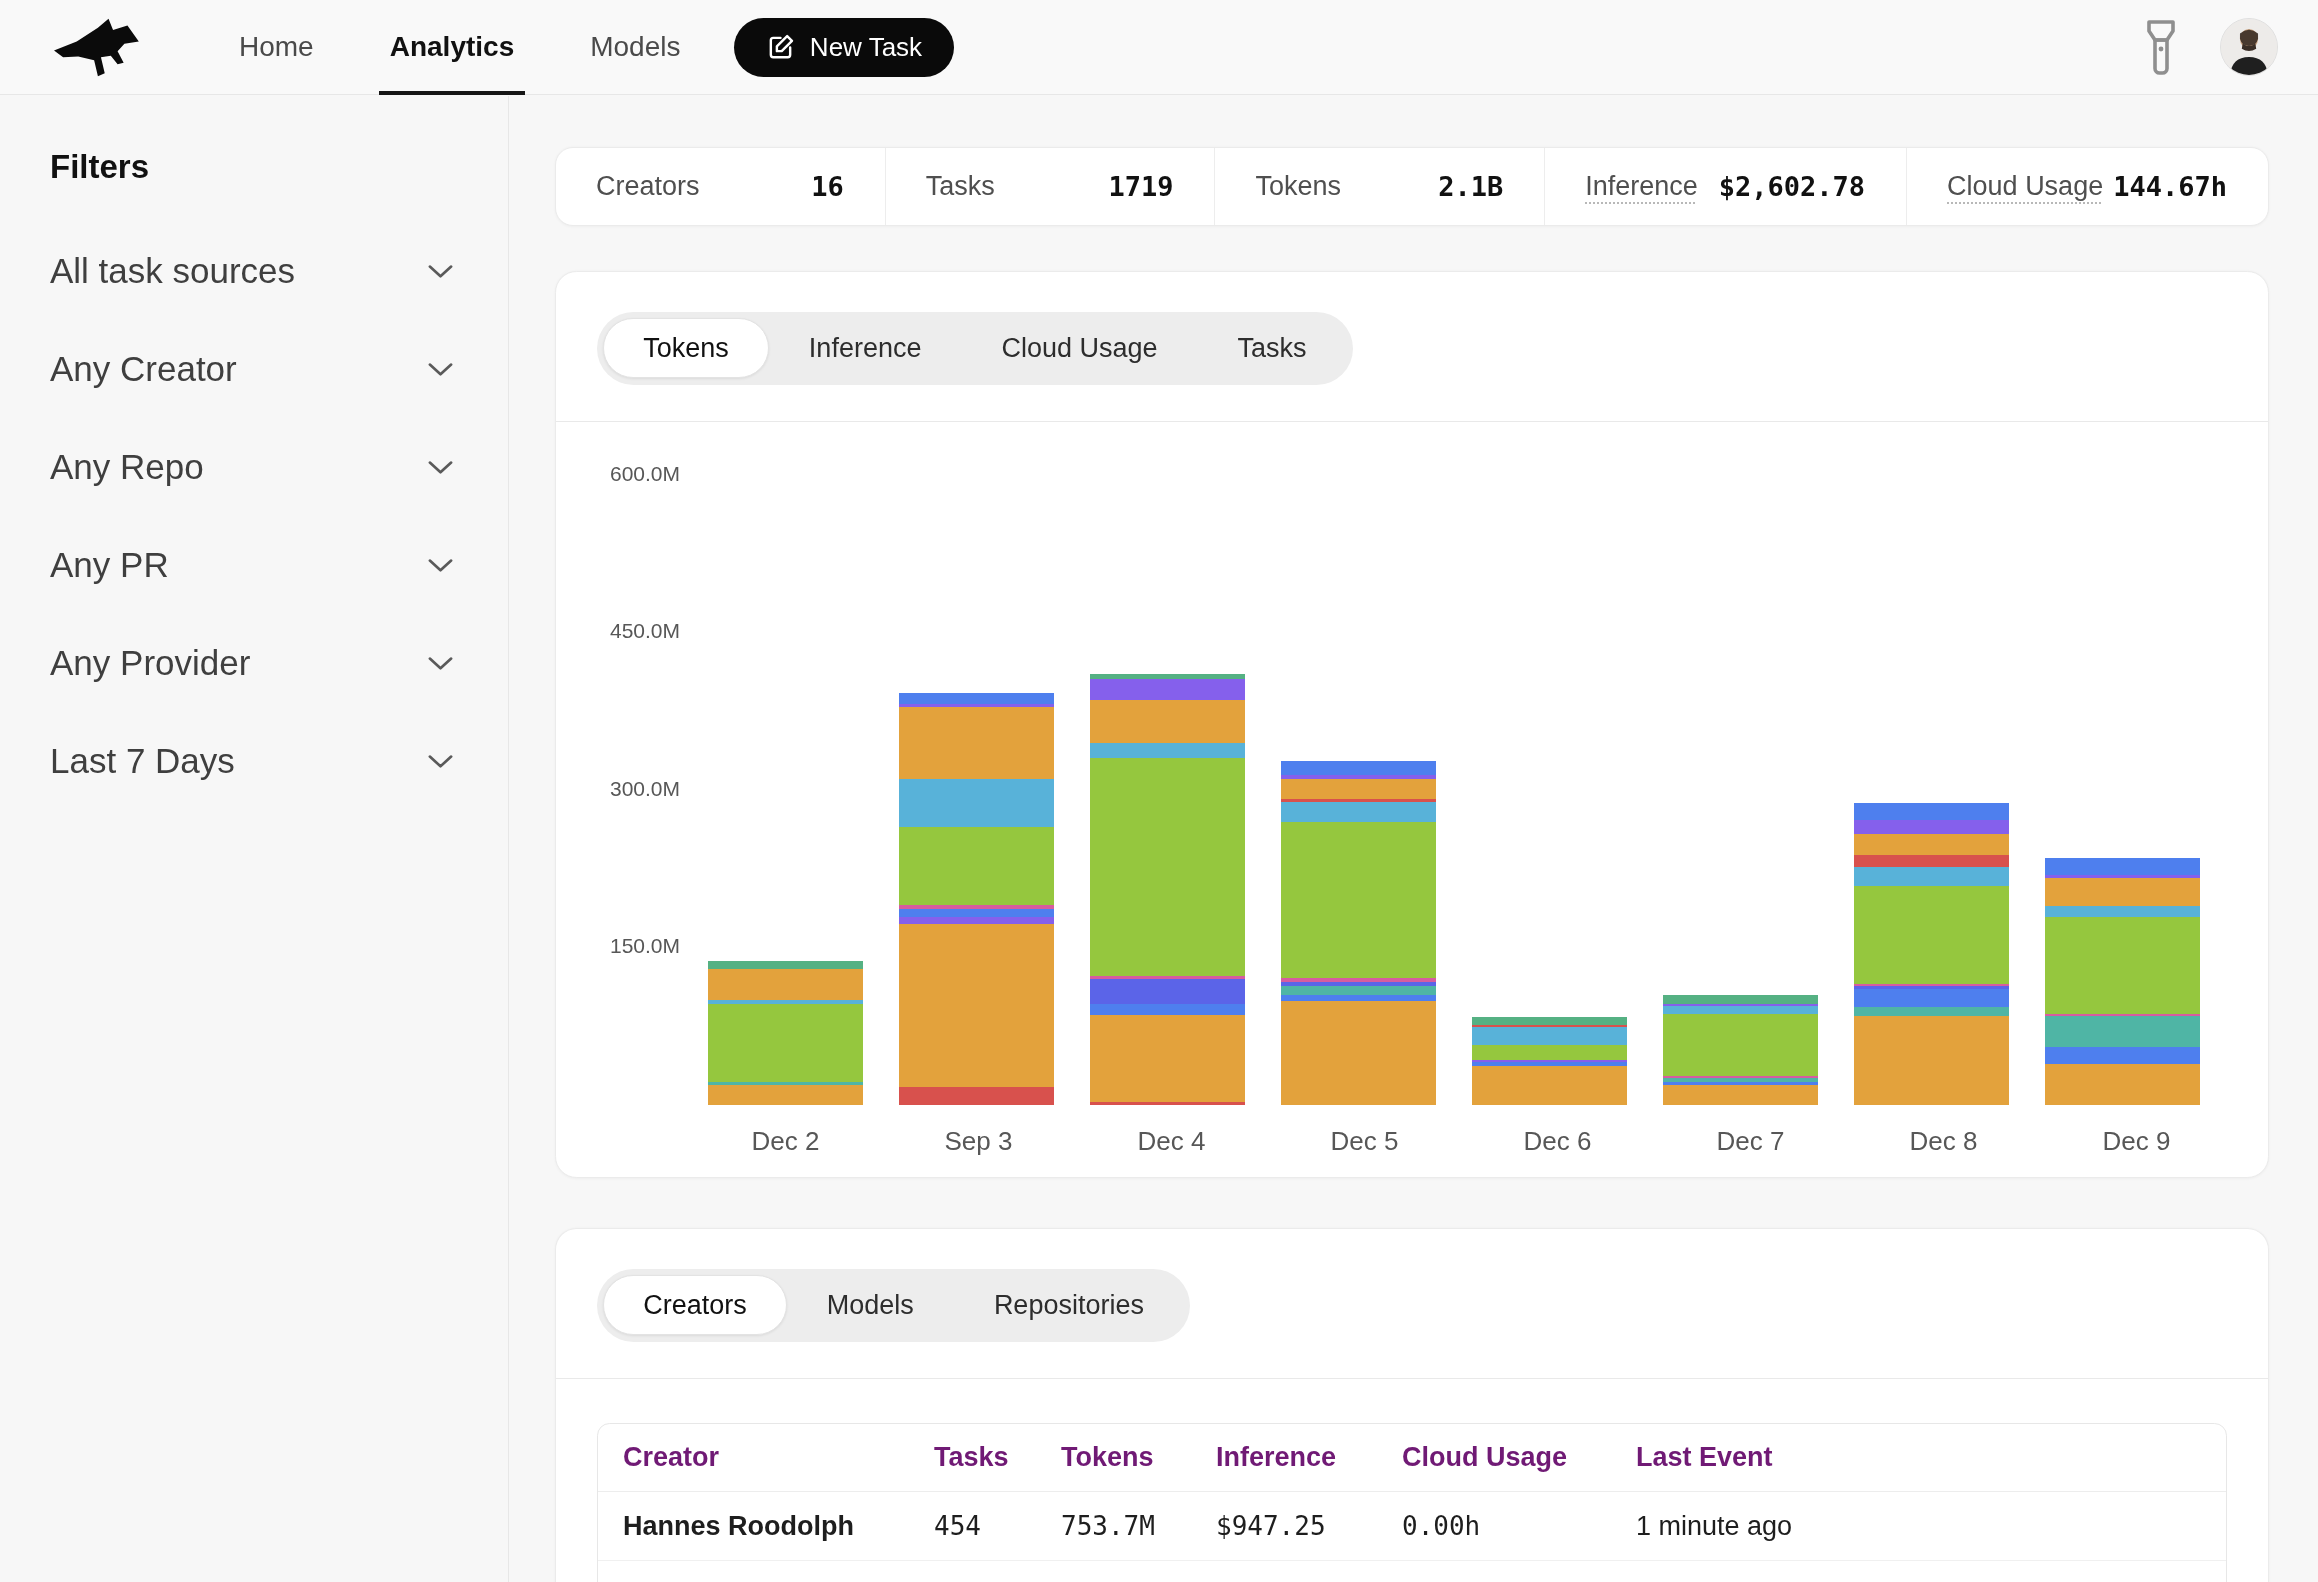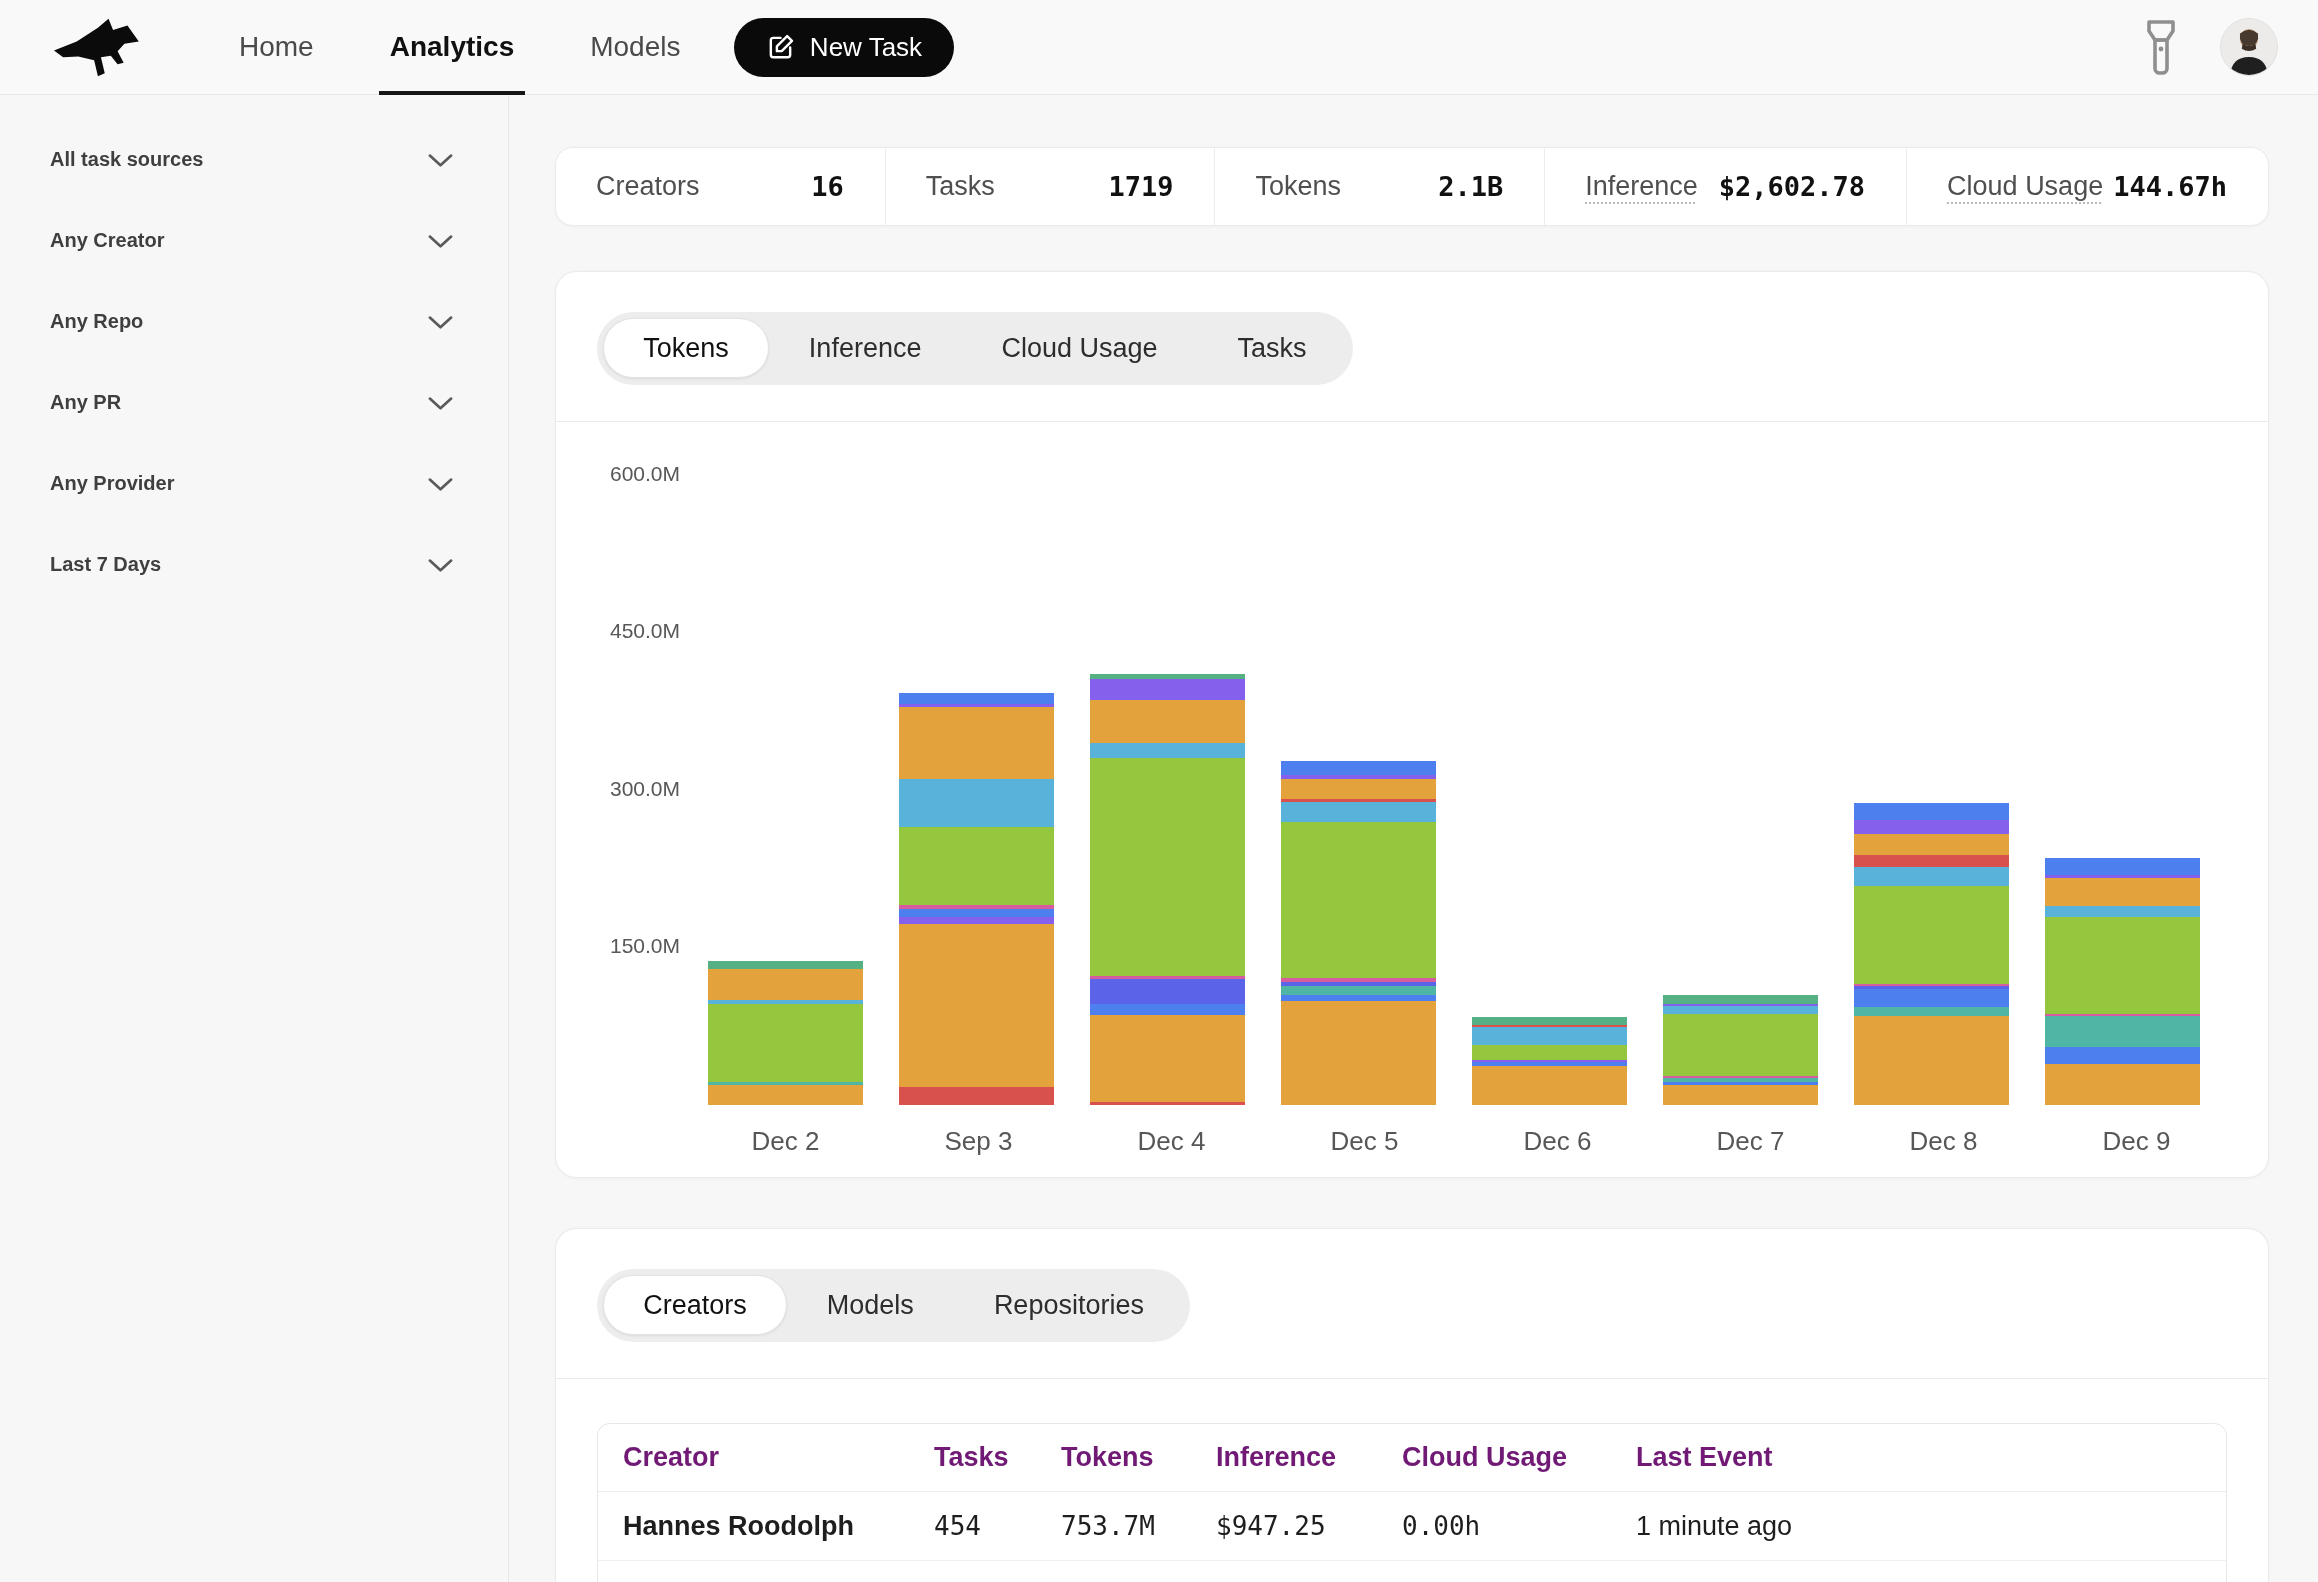--- a/index.html
+++ b/index.html
@@ -23,21 +23,21 @@
   .header-spacer{flex:1;}
   .flashlight{width:36px;height:52px;display:flex;align-items:center;justify-content:center;margin-right:41px;cursor:pointer;}
   .avatar{width:56px;height:56px;border-radius:50%;overflow:hidden;background:#ECEAE8;border:0.9px solid #E0E0E0;cursor:pointer;}
   .avatar svg{width:56px;height:56px;display:block;}
 
   
   .sidebar{position:absolute;left:0;top:96px;width:509px;bottom:0;border-right:0.9px solid #E7E7E7;
            box-sizing:border-box;padding:52px 54px 0 50px;background:#F7F7F7;}
   .filters-title{margin:0 0 65px 0;font-size:33px;font-weight:700;color:#111;}
   .filter-row{display:flex;align-items:center;justify-content:space-between;margin-bottom:58px;cursor:pointer;}
-  .filter-label{font-size:20px;color:#3f3f3f;font-weight:bold;}
+  .filter-label{font-size:35px;color:#3f3f3f;}
   .filter-row svg{width:27px;height:16px;flex:0 0 auto;}
 
   
   .main{position:absolute;left:510px;top:95px;right:0;bottom:0;box-sizing:border-box;padding:52px 50px 0 45px;}
   .card{background:#fff;border:0.9px solid #EBEBEB;box-shadow:0 0.9px 2.7px rgba(0,0,0,0.04);box-sizing:border-box;}
 
   
   .stats-card{height:79px;border-radius:18px;display:flex;align-items:stretch;overflow:hidden;background:#fff;
               border:0.9px solid #EBEBEB;box-shadow:0 0.9px 2.7px rgba(0,0,0,0.04);box-sizing:border-box;}
   .stat-cell{flex:1 1 0;display:flex;align-items:center;justify-content:space-between;box-sizing:border-box;
@@ -114,20 +114,21 @@
         <rect width="62" height="62" fill="#EDEBE9"></rect>
         <ellipse cx="31" cy="22" rx="10" ry="11" fill="#C9A17E"></ellipse>
         <path d="M21 16 q10 -8 20 0 l0 6 q-2 8 -10 8 q-8 0 -10 -8 Z" fill="#3A2E26" opacity="0.9"></path>
         <path d="M24 27 q7 6 14 0 l1 6 q-8 5 -16 0 Z" fill="#3A2E26"></path>
         <path d="M10 62 q2 -20 21 -20 q19 0 21 20 Z" fill="#1F1F1F"></path>
       </svg>
     </div>
   </div>
 
   <div class="sidebar">
+    <h2 class="filters-title">Filters</h2>
     <div id="filter-list">
         <div class="filter-row">
           <span class="filter-label">All task sources</span>
           <svg viewBox="0 0 30 18" fill="none" stroke="#5a5a5a" stroke-width="3" stroke-linecap="round" stroke-linejoin="round">
             <polyline points="3,4 15,15 27,4"></polyline>
           </svg>
         </div>
         <div class="filter-row">
           <span class="filter-label">Any Creator</span>
           <svg viewBox="0 0 30 18" fill="none" stroke="#5a5a5a" stroke-width="3" stroke-linecap="round" stroke-linejoin="round">

